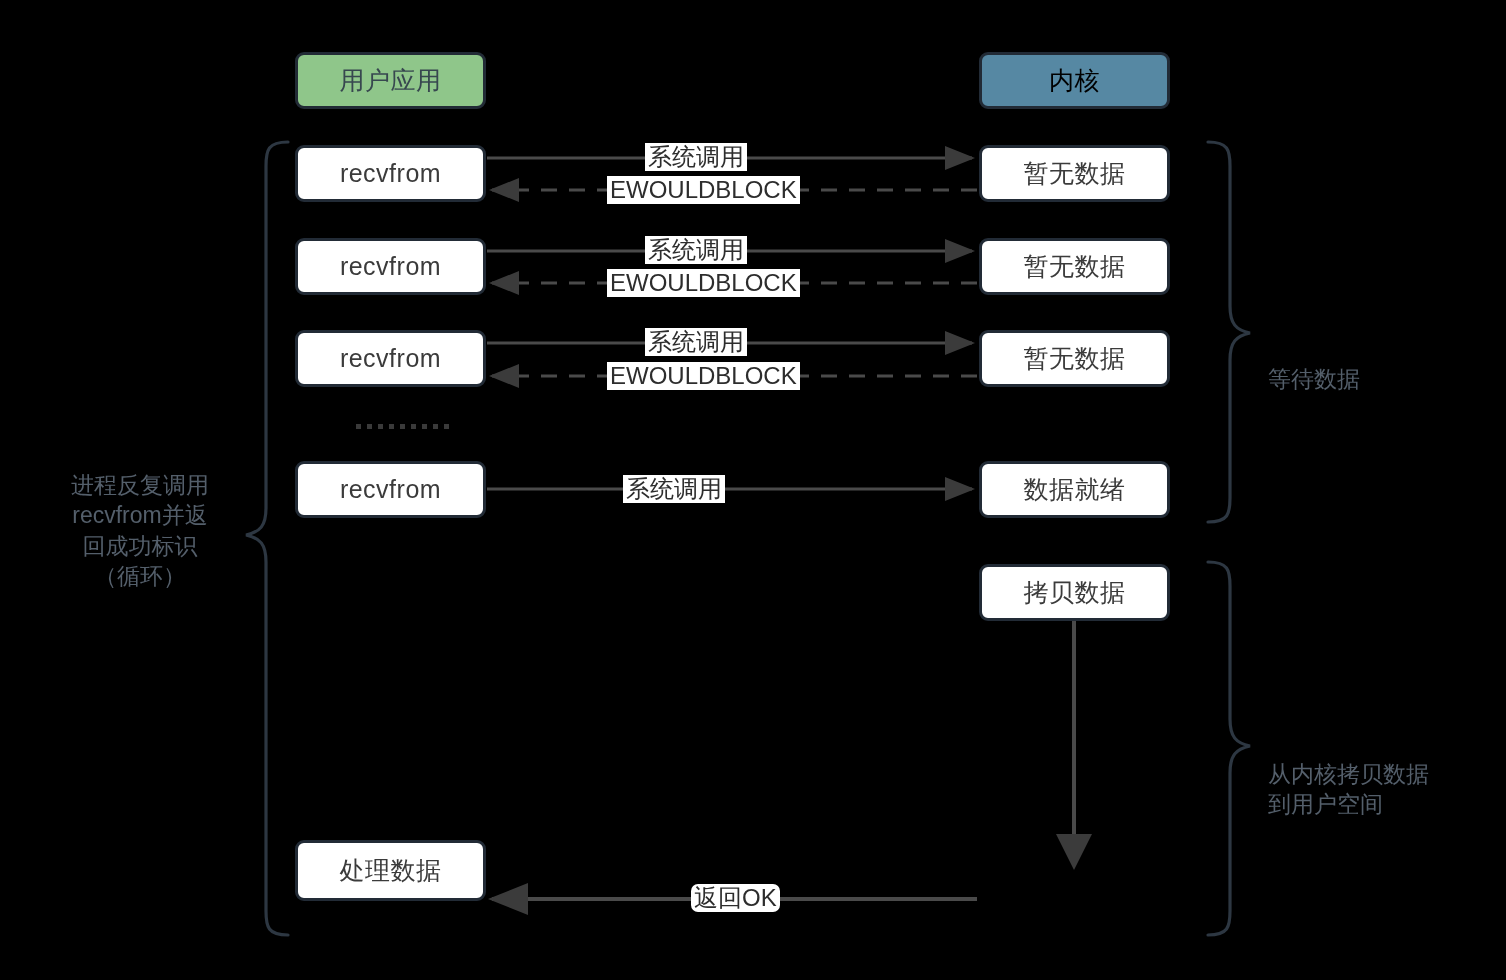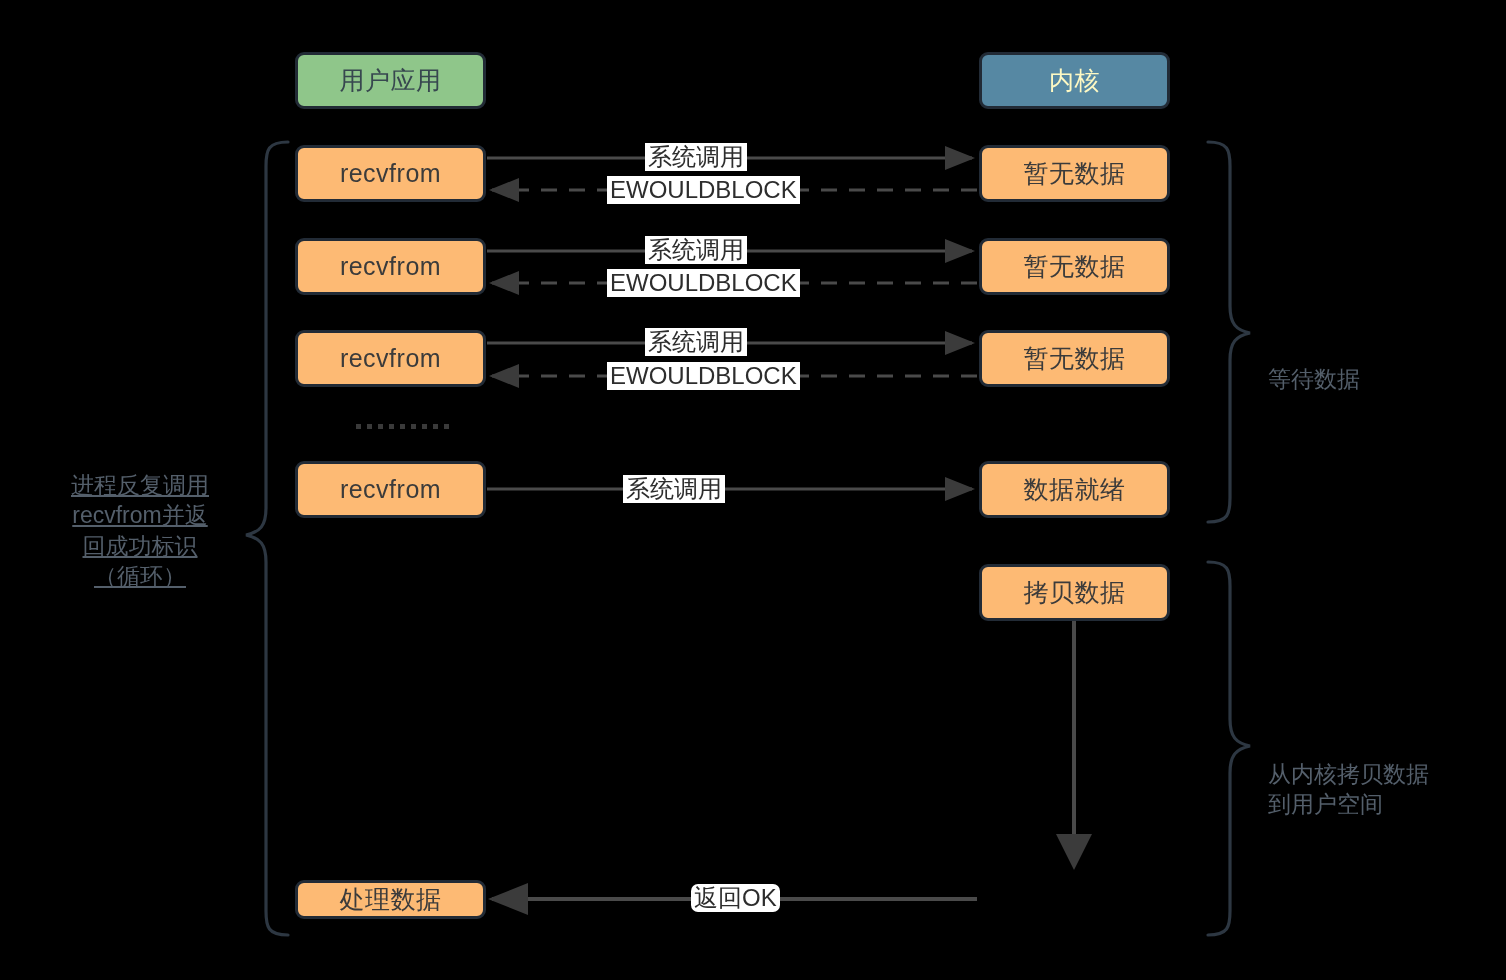--- a/index.html
+++ b/index.html
@@ -18,36 +18,36 @@
     overflow: hidden;
   }
   .node {
     position: absolute;
     box-sizing: border-box;
     display: flex;
     align-items: center;
     justify-content: center;
     border: 3px solid #222b36;
     border-radius: 9px;
-    background: #fdba74;
+    background: #ffffff;
     color: #3b3b3b;
     font-size: 25px;
     line-height: 1;
     letter-spacing: 0.5px;
     z-index: 5;
   }
   .node.header-user {
     background: #8FC68A;
     border-color: #222b36;
     color: #37474f;
   }
   .node.header-kernel {
     background: #5688A3;
     border-color: #222b36;
-    color: #fef9c3;
+    color: #000000;
   }
   .edge-label {
     position: absolute;
     background: #ffffff;
     color: #2d2d2d;
     font-size: 24px;
     line-height: 1.1;
     padding: 1px 3px;
     white-space: nowrap;
     z-index: 7;
@@ -168,21 +168,21 @@
   </div>
 
   <div class="node" style="left:295px; top:330px; width:191px; height:57px;">
     <span>recvfrom</span>
   </div>
 
   <div class="node" style="left:295px; top:461px; width:191px; height:57px;">
     <span>recvfrom</span>
   </div>
 
-  <div class="node" style="left:295px; top:880px; width:191px; height:39px;">
+  <div class="node" style="left:295px; top:840px; width:191px; height:61px;">
     <span>处理数据</span>
   </div>
 
   <div class="node" style="left:979px; top:145px; width:191px; height:57px;">
     <span>暂无数据</span>
   </div>
 
   <div class="node" style="left:979px; top:238px; width:191px; height:57px;">
     <span>暂无数据</span>
   </div>
@@ -218,21 +218,21 @@
     <i></i>
     <i></i>
     <i></i>
     <i></i>
     <i></i>
     <i></i>
     <i></i>
     <i></i>
   </div>
 
-  <div class="side-note left" style="left:44px; top:470px; width:192px;text-decoration:underline;">进程反复调用
+  <div class="side-note left" style="left:44px; top:470px; width:192px;">进程反复调用
 recvfrom并返
 回成功标识
 （循环）</div>
 
   <div class="side-note right" style="left:1268px; top:320px; width:220px;">等待数据</div>
 
   <div class="side-note right" style="left:1268px; top:715px; width:230px;">从内核拷贝数据
 到用户空间</div>
 
 </div>

